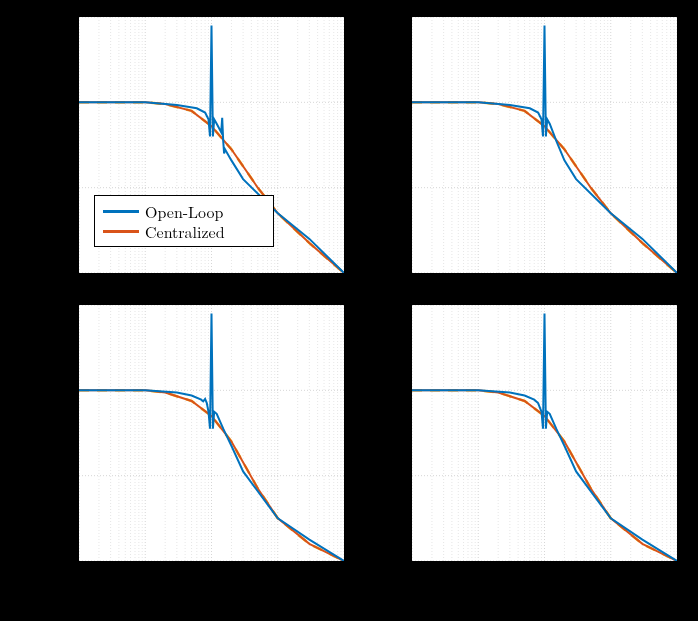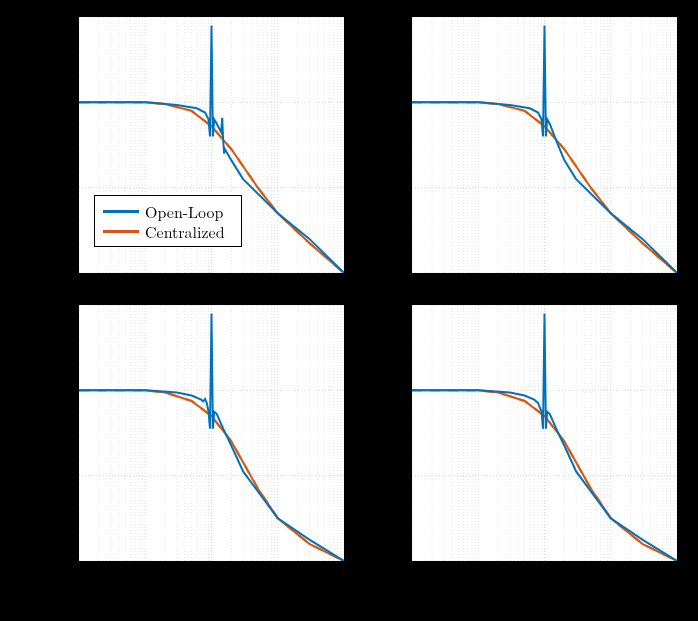--- a/index.html
+++ b/index.html
@@ -295,21 +295,21 @@
   <div class="ticklabel" style="left:371px; top:468px; width:36px; text-align:right;">-200</div>
   <div class="ticklabel" style="left:371px; top:554px; width:36px; text-align:right;">-400</div>
 
   <div class="ticklabel" style="left:60px; top:566px; width:40px;">10⁻²</div>
   <div class="ticklabel" style="left:192px; top:566px; width:40px;">10⁰</div>
   <div class="ticklabel" style="left:325px; top:566px; width:40px;">10²</div>
   <div class="ticklabel" style="left:393px; top:566px; width:40px;">10⁻²</div>
   <div class="ticklabel" style="left:525px; top:566px; width:40px;">10⁰</div>
   <div class="ticklabel" style="left:658px; top:566px; width:40px;">10²</div>
 
-  <div class="legend" style="left:94px; top:195px; width:148px;">
+  <div class="legend" style="left:94px; top:195px; width:180px;">
     <div class="legend-row">
       <span class="legend-swatch sw-open"></span>
       <span>Open-Loop</span>
     </div>
     <div class="legend-row">
       <span class="legend-swatch sw-cent"></span>
       <span>Centralized</span>
     </div>
   </div>
 

